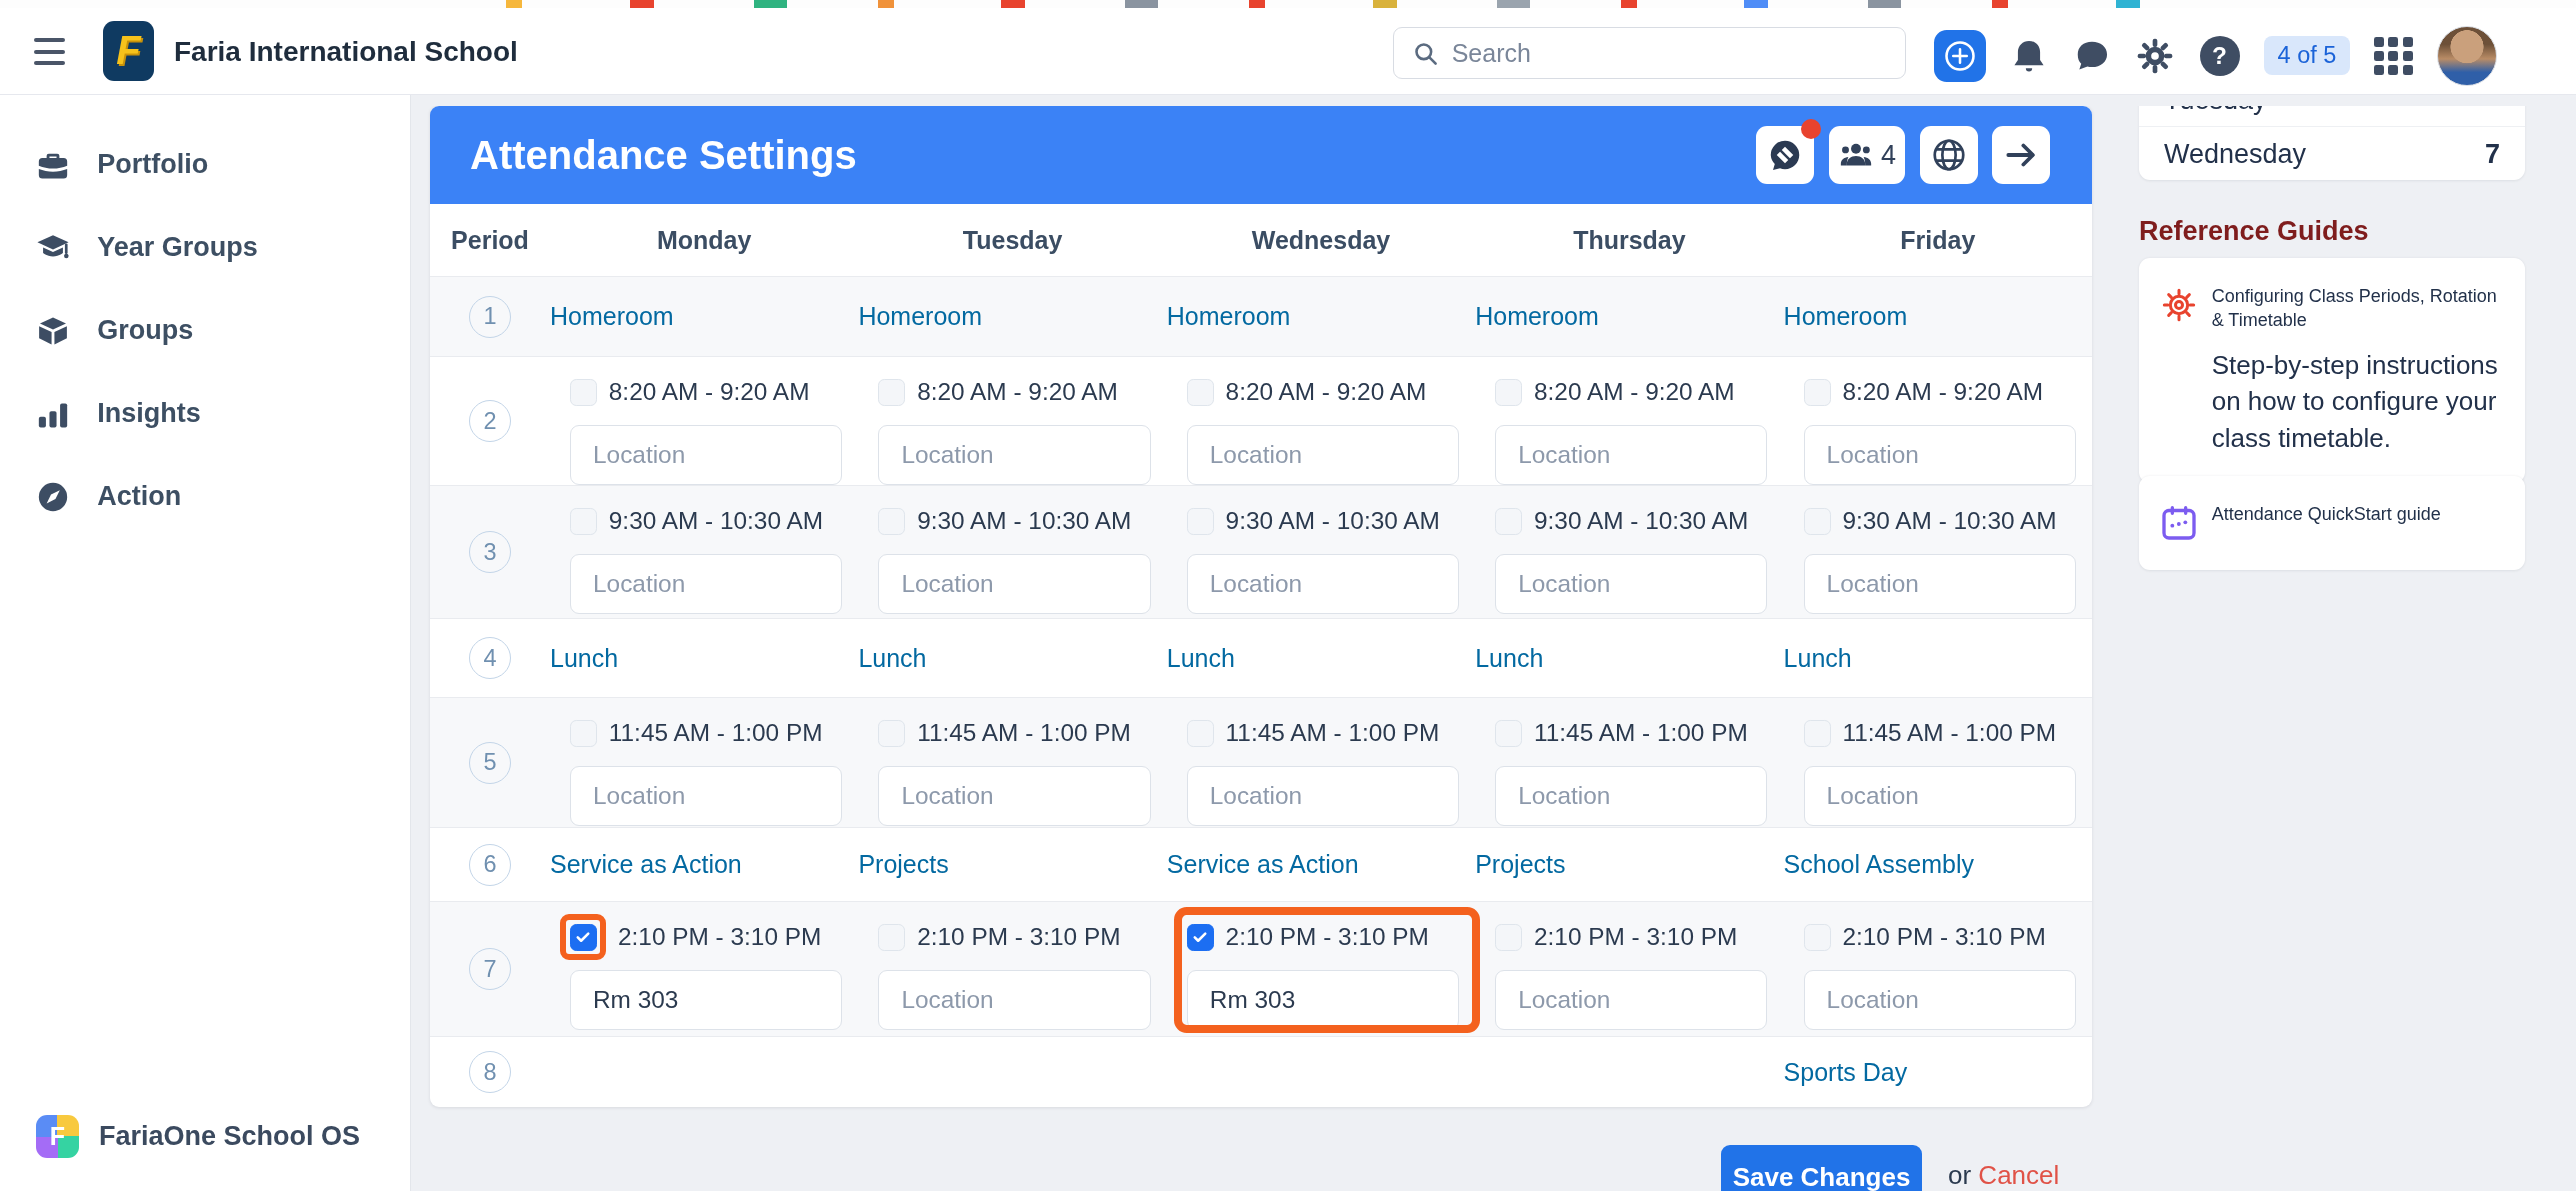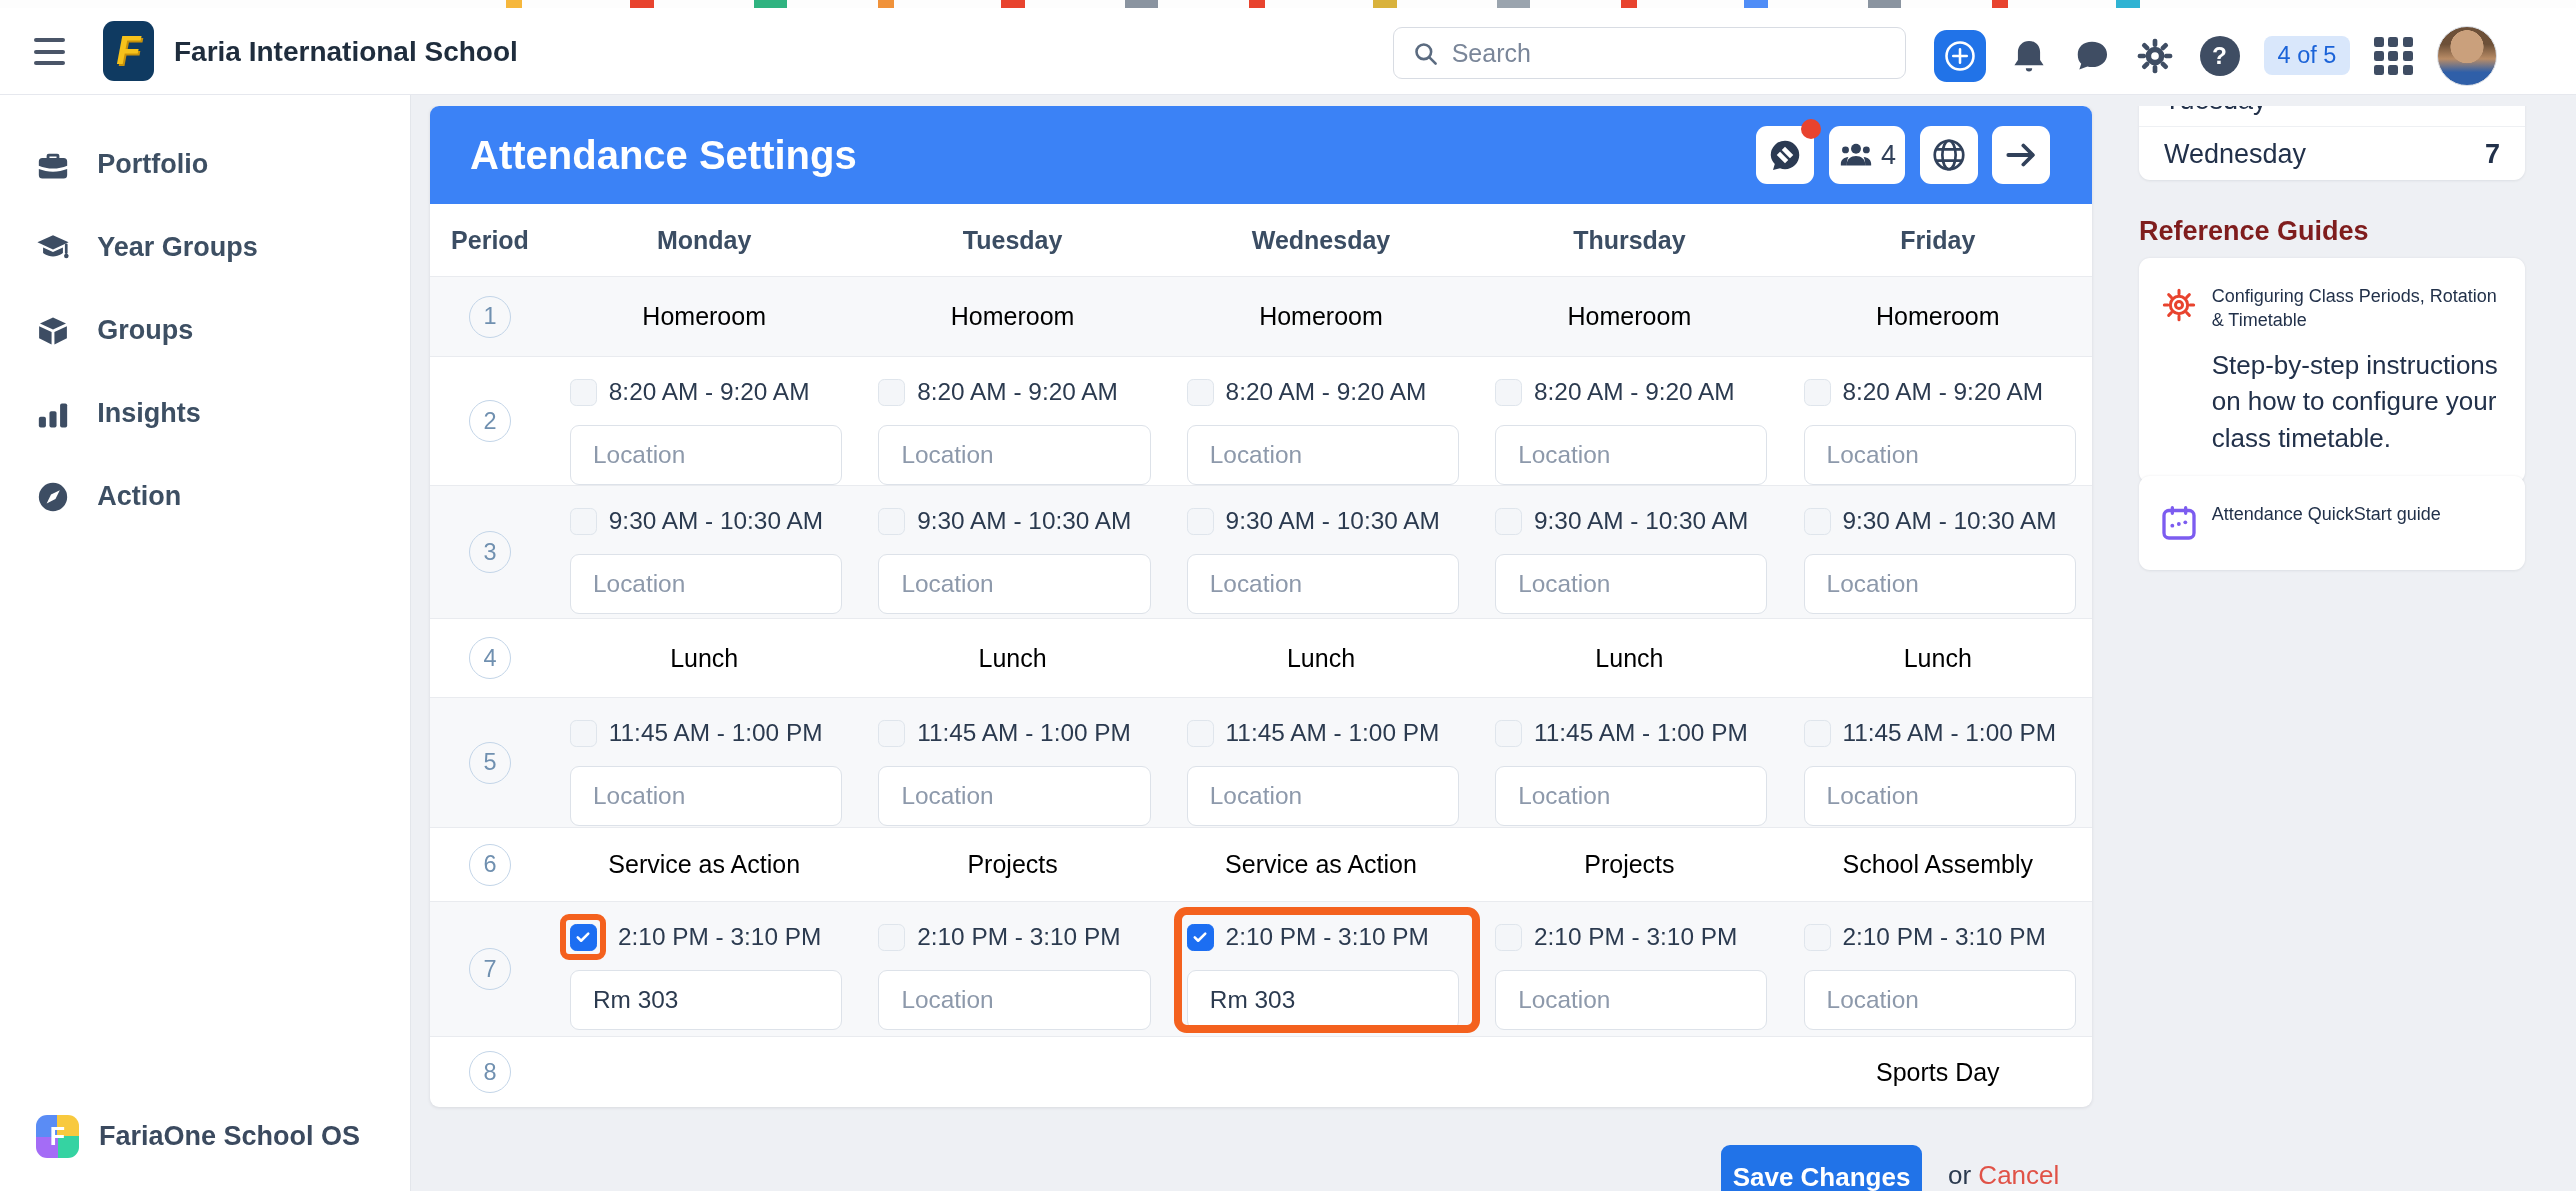--- a/index.html
+++ b/index.html
@@ -59,21 +59,21 @@
 
   
   .t-head, .t-row { display:grid; grid-template-columns:120px repeat(5, 1fr); }
   .t-head { height:72px; }
   .t-head .hcell { display:flex; align-items:center; justify-content:center; font-size:25px; font-weight:600; color:#3b4d63; }
   .t-row { border-top:0.9px solid #e9ebef; }
   .t-row.gray { background:#f7f8fa; }
   .cell { position:relative; }
   .period-cell { display:flex; align-items:center; justify-content:center; }
   .period-badge { width:42px; height:42px; border:1.8px solid #c3d5e8; border-radius:50%; color:#7090b0; font-size:23.5px; display:flex; align-items:center; justify-content:center; background:transparent; }
-  .label-cell { display:flex; align-items:center; justify-content:center; font-size:25px; color:#000000; }
+  .label-cell { display:flex; align-items:center; justify-content:flex-start; font-size:25px; color:#0369a1; }
   .slot-cell { padding:13.6px 16.3px 0 20px; }
   .slot-line { display:flex; align-items:center; gap:11.8px; height:43px; }
   .checkbox { width:27px; height:27px; border-radius:6.3px; background:#f4f6f9; border:0.9px solid #dfe5ec; flex:none; display:flex; align-items:center; justify-content:center; cursor:pointer; }
   .checkbox.checked { background:#1c6ef2; border-color:#1c6ef2; }
   .slot-time { font-size:24.4px; color:#2b3a4f; white-space:nowrap; }
   .loc-input { display:block; width:100%; height:60px; margin-top:11px; border:0.9px solid #dde2e9; border-radius:9px; background:#fff; font-family:inherit; font-size:24.4px; color:#2b3a4f; padding:0 22px; outline:none; }
   .loc-input::placeholder { color:#8d99ab; }
   .cb-flag { display:inline-flex; border:6.3px solid #f4611e; border-radius:9px; padding:3.6px; margin:-10px 0 -10px -10px; flex:none; }
   .cell-flag { position:absolute; left:7.2px; right:-4.5px; top:4.5px; height:126px; border:8.1px solid #f4611e; border-radius:12.7px; pointer-events:none; z-index:3; }
 

